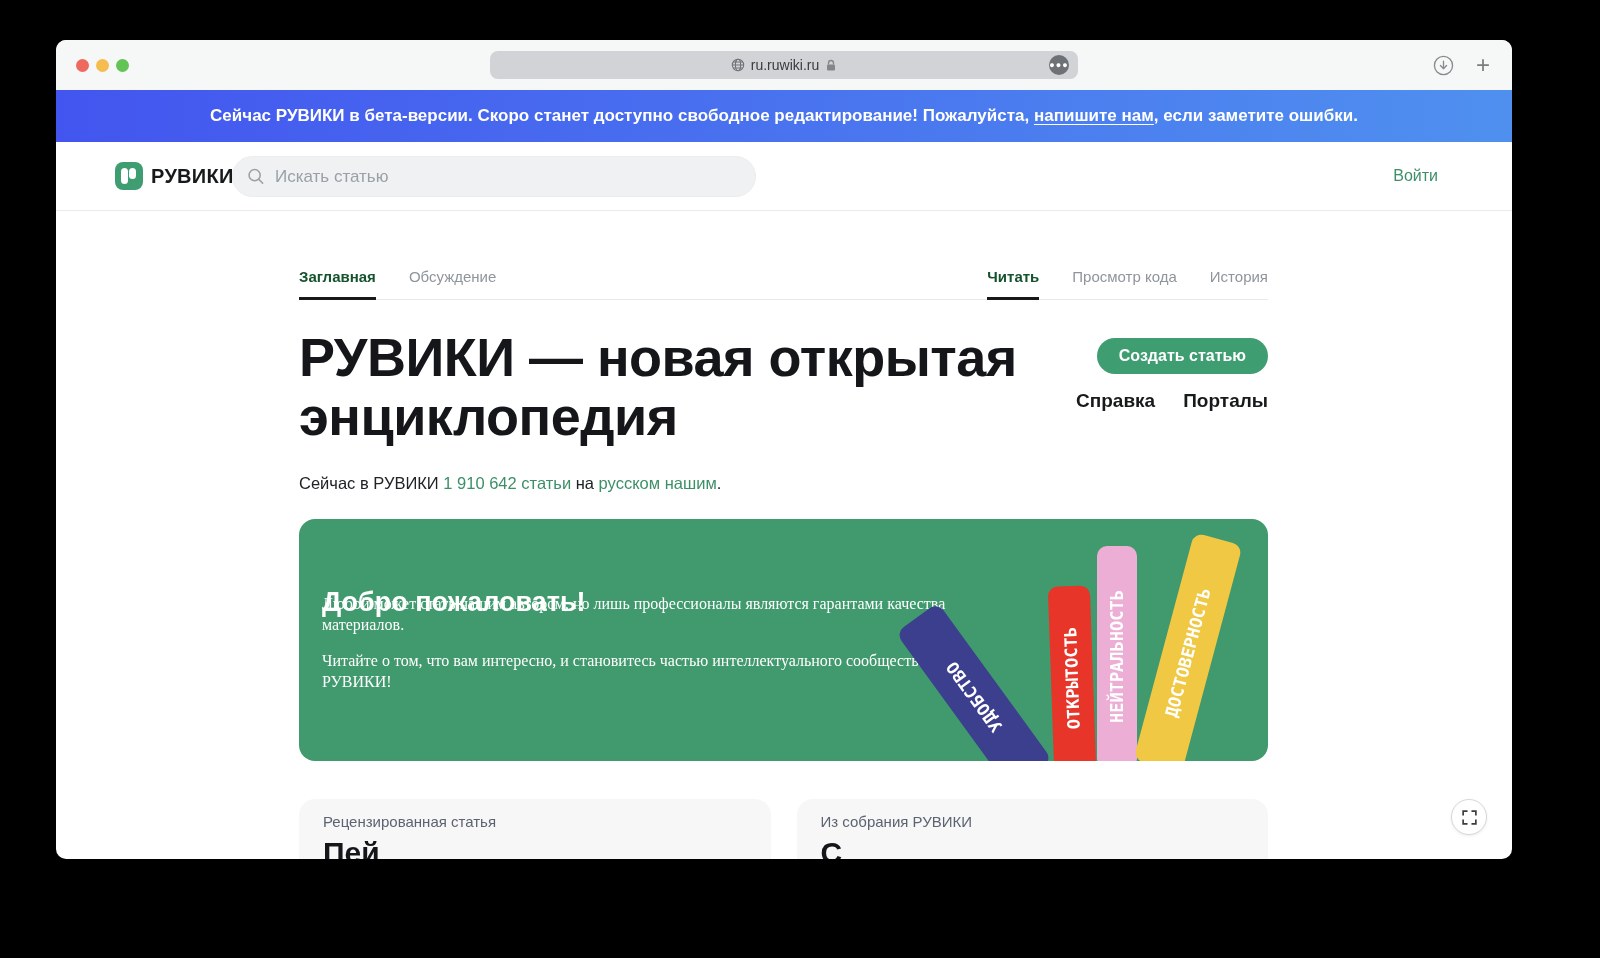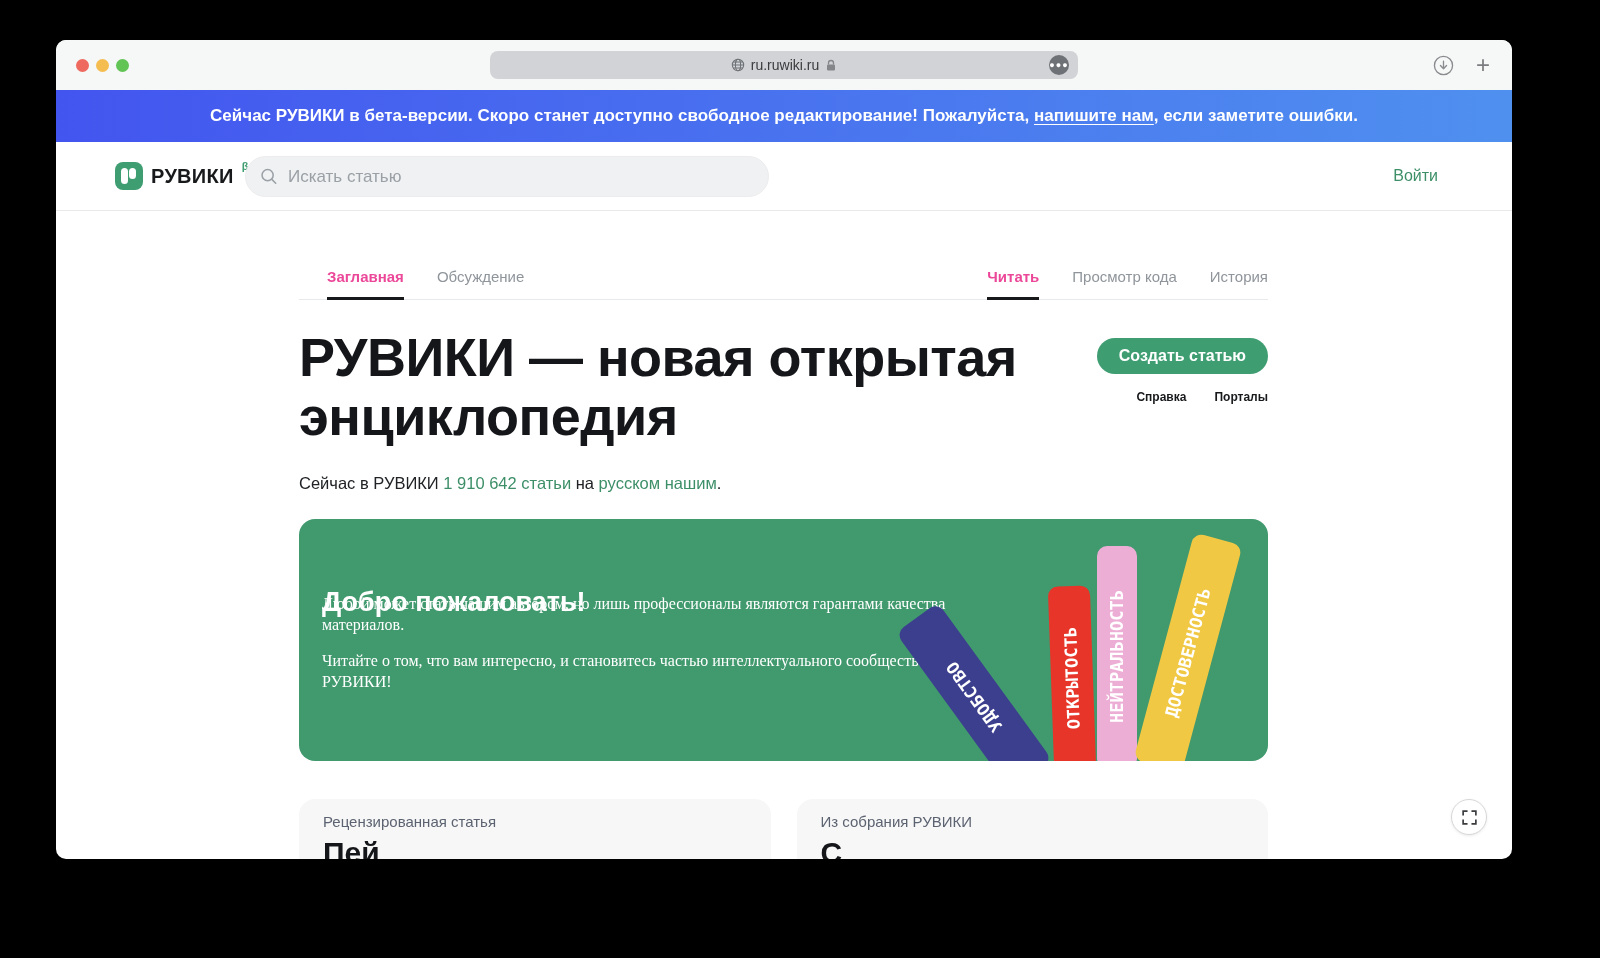--- a/index.html
+++ b/index.html
@@ -46,58 +46,58 @@
 
   
   .siteheader {
     position:relative; height:69px; background:#fff; border-bottom:1px solid #e8eaec;
   }
   .logo { position:absolute; left:59px; top:20px; display:flex; align-items:flex-start; gap:8px; cursor:pointer; }
   .logo-mark { width:28px; height:28px; }
   .logo-word { font-size:20px; font-weight:bold; color:#17191b; letter-spacing:.3px; line-height:28px; }
   .logo-beta { font-size:11px; color:#3f9d72; font-weight:bold; margin-top:-2px; }
   .searchbar {
-    position:absolute; left:189px; top:14px; width:524px; height:41px;
+    position:absolute; left:176px; top:14px; width:524px; height:41px;
     background:#f0f1f2; border:1px solid #ececee; border-radius:21px;
     display:flex; align-items:center; padding:0 14px; gap:10px;
   }
   .searchbar input {
     border:none; outline:none; background:transparent; width:100%;
     font-size:17px; color:#333; font-family:"Liberation Sans", sans-serif;
   }
   .searchbar input::placeholder { color:#9aa0a6; }
   .login-link { position:absolute; right:74px; top:25px; font-size:16px; color:#3d8f68; cursor:pointer; }
 
   
   .content { position:relative; width:969px; margin-left:243px; }
 
   .tabs-row {
     margin-top:57px; display:flex; justify-content:space-between;
     border-bottom:1px solid #e7e9eb; height:32px;
   }
   .tabgroup { display:flex; gap:33px; }
   .tab { font-size:15px; color:#8f959b; cursor:pointer; position:relative; padding-bottom:14px; }
-  .tab.active { color:#ec4899; font-weight:bold;margin-left:28px; }
+  .tab.active { color:#14532d; font-weight:bold; }
   .tab.active::after {
     content:""; position:absolute; left:0; right:0; bottom:-1px; height:3px; background:#17191b;
   }
 
   .hero { position:relative; margin-top:28px; }
   .hero h1 {
     width:740px; font-size:54px; line-height:1.1; font-weight:bold;
     color:#141619; letter-spacing:-.5px;
   }
   .hero-right { position:absolute; right:0; top:10px; width:260px; text-align:right; }
   .create-btn {
     display:inline-block; background:#3f9d72; color:#fff; border:none; cursor:pointer;
     font-size:16px; font-weight:600; font-family:"Liberation Sans", sans-serif;
     padding:9px 22px; border-radius:18px;
   }
   .hero-links { margin-top:16px; display:flex; justify-content:flex-end; gap:28px; }
-  .hero-links span { font-size:12px; font-weight:600; color:#17191b; cursor:pointer; }
+  .hero-links span { font-size:19px; font-weight:600; color:#17191b; cursor:pointer; }
 
   .stats { margin-top:27px; font-size:16.5px; color:#202225; }
   .stats a { color:#3d8f68; text-decoration:none; cursor:pointer; }
 
   
   .welcome-card {
     position:relative; margin-top:26px; width:969px; height:242px;
     background:#41996e; border-radius:16px; overflow:hidden; color:#fff;
   }
   .welcome-card h2 { position:absolute; left:23px; top:39px; font-size:27px; font-weight:bold;margin-top:29px; }

